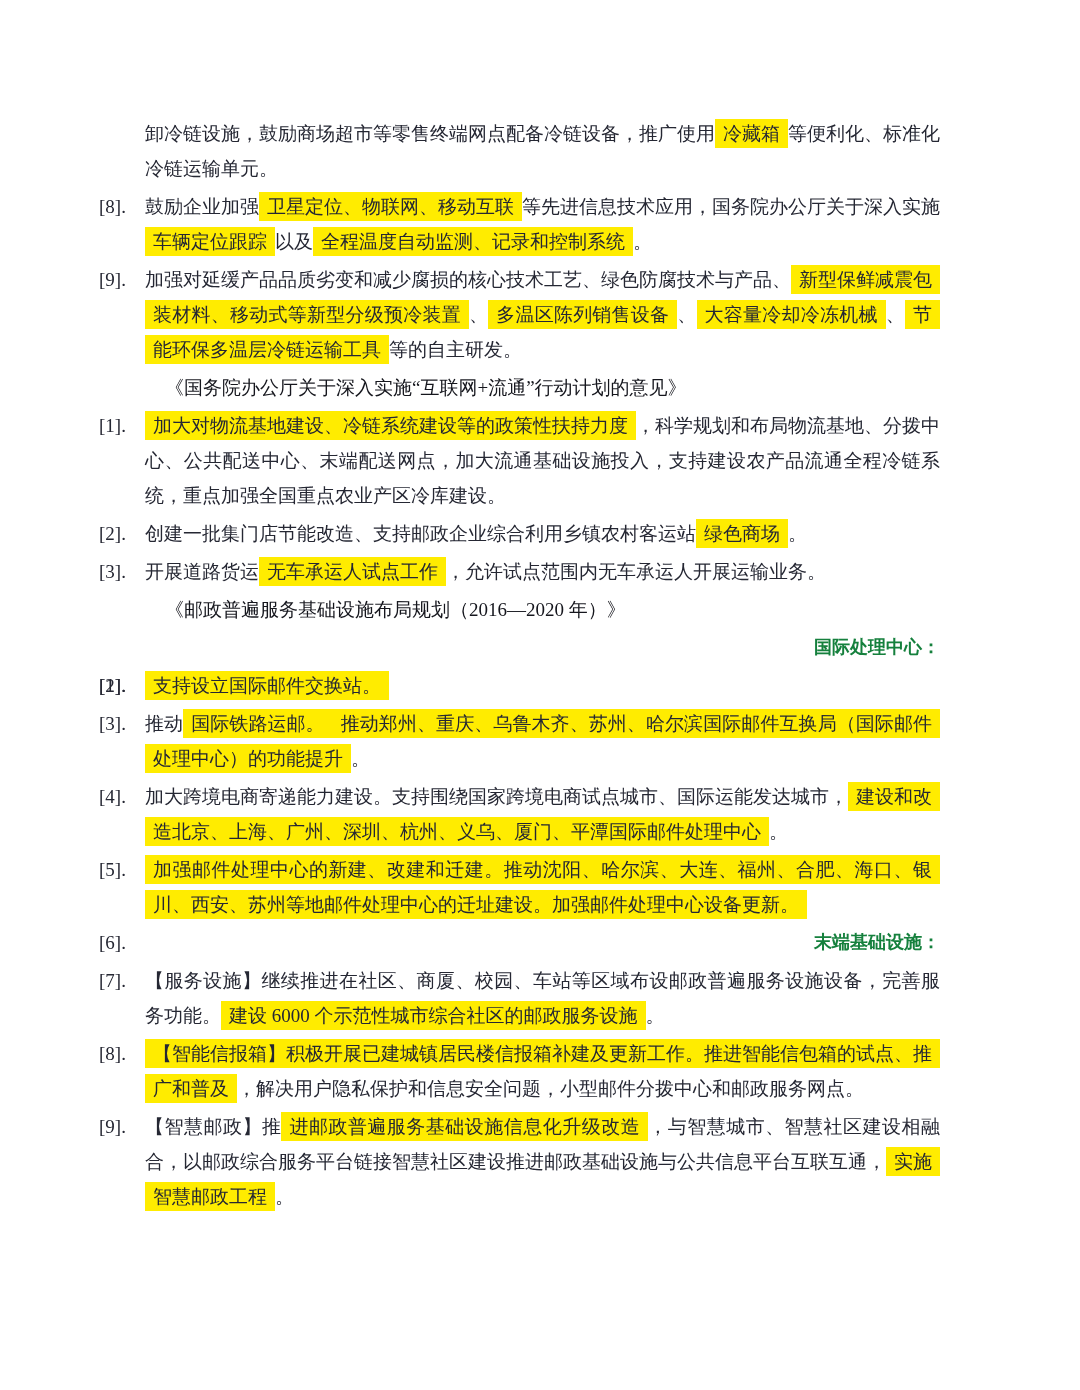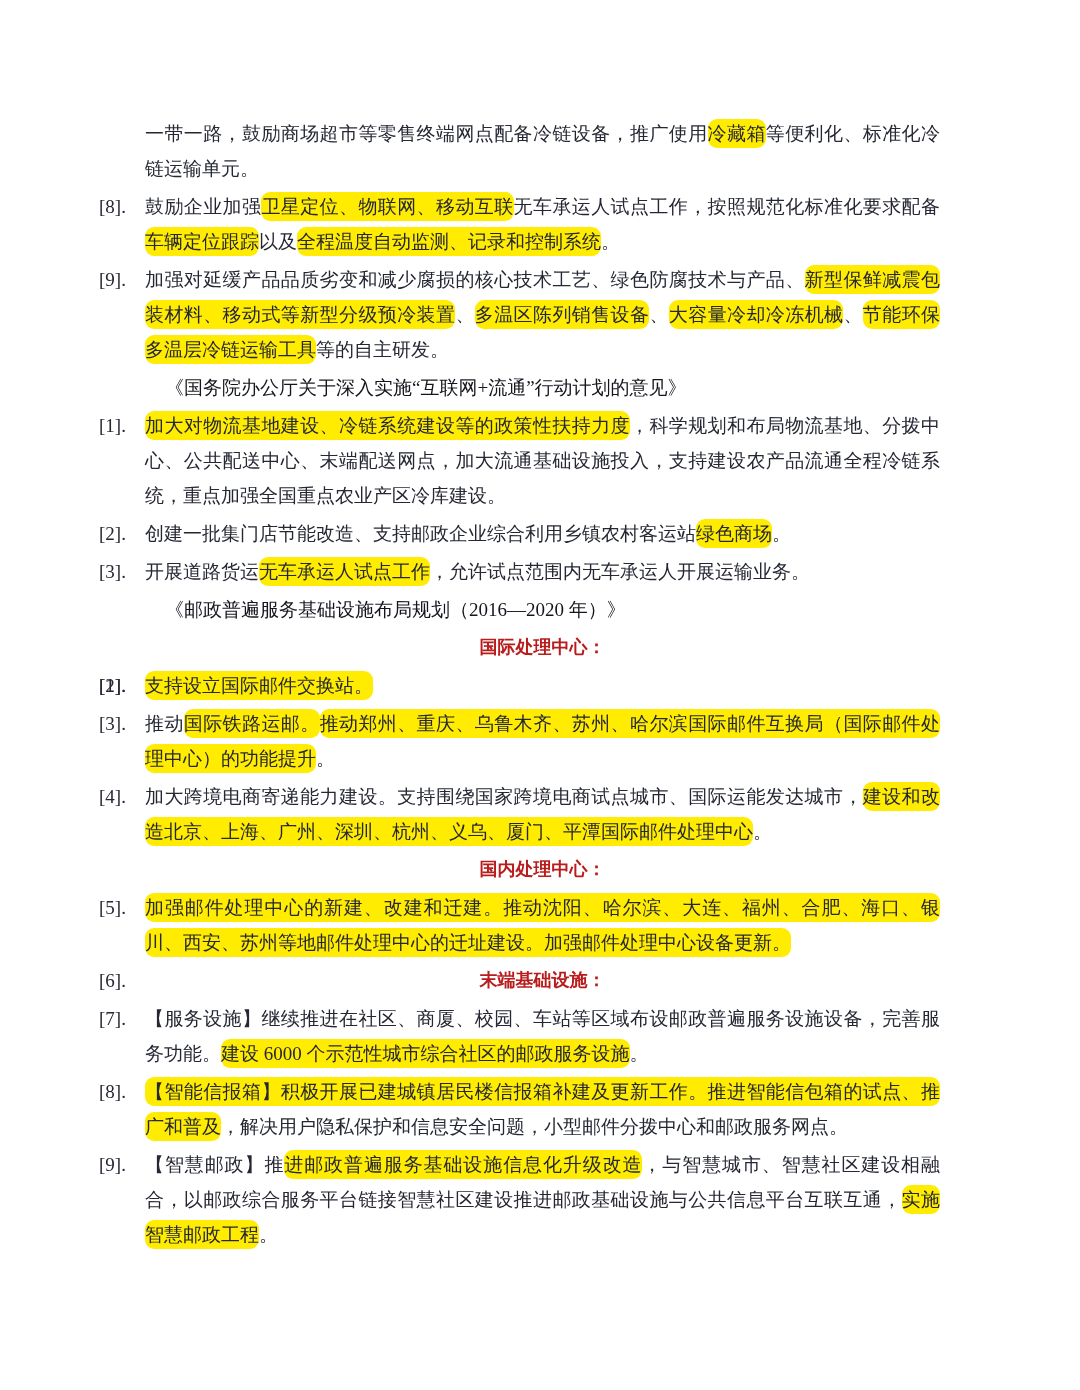--- a/index.html
+++ b/index.html
@@ -30,61 +30,59 @@
   }
   .para .num {
     position: absolute;
     left: 0;
     top: 0;
     font-family: "Liberation Serif", "DejaVu Serif", serif;
     color: var(--txt, #252733);
   }
   .hl {
     background: var(--hl, #ffec00);
-    padding: 4px 0;
+    padding: 4px 8px;
     box-decoration-break: clone;
-    border-radius: 9px;
     -webkit-box-decoration-break: clone;
   }
   .doc-title {
     font-weight: normal;
     color: #15161d;
     margin-left: 66px;
     margin-bottom: 3px;
     text-align: left;
   }
   .sec-heading {
     font-weight: bold;
-    color: #b91c1c;
+    color: #15803d;
     margin-left: 46px;
     margin-bottom: 3px;
-    text-align: center;
+    text-align: right;
     font-family: Liberation Sans, sans-serif;
     font-size: 18px;
   }
 </style>
 </head>
 <body>
 
 <div class="page">
   <div class="doc">
-      <div class="para"><span class="ptext"><span class="plain">一带一路，鼓励商场超市等零售终端网点配备冷链设备，推广使用</span><span class="hl">冷藏箱</span><span class="plain">等便利化、标准化冷链运输单元。</span></span></div>
-      <div class="para"><span class="num">[8].</span><span class="ptext"><span class="plain">鼓励企业加强</span><span class="hl">卫星定位、物联网、移动互联</span><span class="plain">无车承运人试点工作，按照规范化标准化要求配备</span><span class="hl">车辆定位跟踪</span><span class="plain">以及</span><span class="hl">全程温度自动监测、记录和控制系统</span><span class="plain">。</span></span></div>
+      <div class="para"><span class="ptext"><span class="plain">卸冷链设施，鼓励商场超市等零售终端网点配备冷链设备，推广使用</span><span class="hl">冷藏箱</span><span class="plain">等便利化、标准化冷链运输单元。</span></span></div>
+      <div class="para"><span class="num">[8].</span><span class="ptext"><span class="plain">鼓励企业加强</span><span class="hl">卫星定位、物联网、移动互联</span><span class="plain">等先进信息技术应用，国务院办公厅关于深入实施</span><span class="hl">车辆定位跟踪</span><span class="plain">以及</span><span class="hl">全程温度自动监测、记录和控制系统</span><span class="plain">。</span></span></div>
       <div class="para"><span class="num">[9].</span><span class="ptext"><span class="plain">加强对延缓产品品质劣变和减少腐损的核心技术工艺、绿色防腐技术与产品、</span><span class="hl">新型保鲜减震包装材料、移动式等新型分级预冷装置</span><span class="plain">、</span><span class="hl">多温区陈列销售设备</span><span class="plain">、</span><span class="hl">大容量冷却冷冻机械</span><span class="plain">、</span><span class="hl">节能环保多温层冷链运输工具</span><span class="plain">等的自主研发。</span></span></div>
       <div class="doc-title">《国务院办公厅关于深入实施“互联网+流通”行动计划的意见》</div>
       <div class="para"><span class="num">[1].</span><span class="ptext"><span class="hl">加大对物流基地建设、冷链系统建设等的政策性扶持力度</span><span class="plain">，科学规划和布局物流基地、分拨中心、公共配送中心、末端配送网点，加大流通基础设施投入，支持建设农产品流通全程冷链系统，重点加强全国重点农业产区冷库建设。</span></span></div>
       <div class="para"><span class="num">[2].</span><span class="ptext"><span class="plain">创建一批集门店节能改造、支持邮政企业综合利用乡镇农村客运站</span><span class="hl">绿色商场</span><span class="plain">。</span></span></div>
       <div class="para"><span class="num">[3].</span><span class="ptext"><span class="plain">开展道路货运</span><span class="hl">无车承运人试点工作</span><span class="plain">，允许试点范围内无车承运人开展运输业务。</span></span></div>
       <div class="doc-title">《邮政普遍服务基础设施布局规划（2016—2020 年）》</div>
       <div class="sec-heading">国际处理中心：</div>
       <div class="para"><span class="num">[1].</span></div>
       <div class="para"><span class="num">[2].</span><span class="ptext"><span class="hl">支持设立国际邮件交换站。</span></span></div>
       <div class="para"><span class="num">[3].</span><span class="ptext"><span class="plain">推动</span><span class="hl">国际铁路运邮。</span><span class="hl">推动郑州、重庆、乌鲁木齐、苏州、哈尔滨国际邮件互换局（国际邮件处理中心）的功能提升</span><span class="plain">。</span></span></div>
       <div class="para"><span class="num">[4].</span><span class="ptext"><span class="plain">加大跨境电商寄递能力建设。支持围绕国家跨境电商试点城市、国际运能发达城市，</span><span class="hl">建设和改造北京、上海、广州、深圳、杭州、义乌、厦门、平潭国际邮件处理中心</span><span class="plain">。</span></span></div>
-      <div class="sec-heading">国内处理中心：</div>
       <div class="para"><span class="num">[5].</span><span class="ptext"><span class="hl">加强邮件处理中心的新建、改建和迁建。推动沈阳、哈尔滨、大连、福州、合肥、海口、银川、西安、苏州等地邮件处理中心的迁址建设。加强邮件处理中心设备更新。</span></span></div>
       <div class="para"><span class="num">[6].</span></div>
       <div class="sec-heading">末端基础设施：</div>
       <div class="para"><span class="num">[7].</span><span class="ptext"><span class="plain">【服务设施】继续推进在社区、商厦、校园、车站等区域布设邮政普遍服务设施设备，完善服务功能。</span><span class="hl">建设 6000 个示范性城市综合社区的邮政服务设施</span><span class="plain">。</span></span></div>
       <div class="para"><span class="num">[8].</span><span class="ptext"><span class="hl">【智能信报箱】积极开展已建城镇居民楼信报箱补建及更新工作。推进智能信包箱的试点、推广和普及</span><span class="plain">，解决用户隐私保护和信息安全问题，小型邮件分拨中心和邮政服务网点。</span></span></div>
       <div class="para"><span class="num">[9].</span><span class="ptext"><span class="plain">【智慧邮政】推</span><span class="hl">进邮政普遍服务基础设施信息化升级改造</span><span class="plain">，与智慧城市、智慧社区建设相融合，以邮政综合服务平台链接智慧社区建设推进邮政基础设施与公共信息平台互联互通，</span><span class="hl">实施智慧邮政工程</span><span class="plain">。</span></span></div>
     </div>
 </div>
 
 </body></html>

